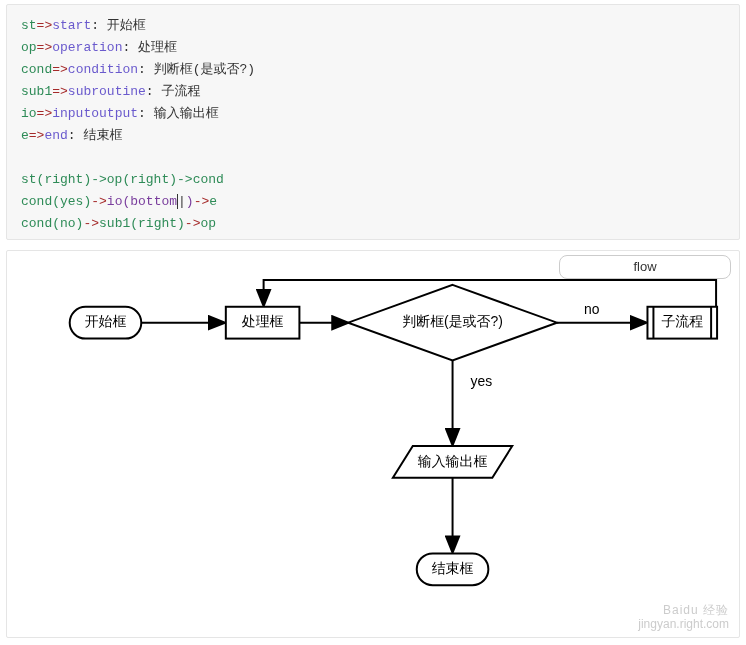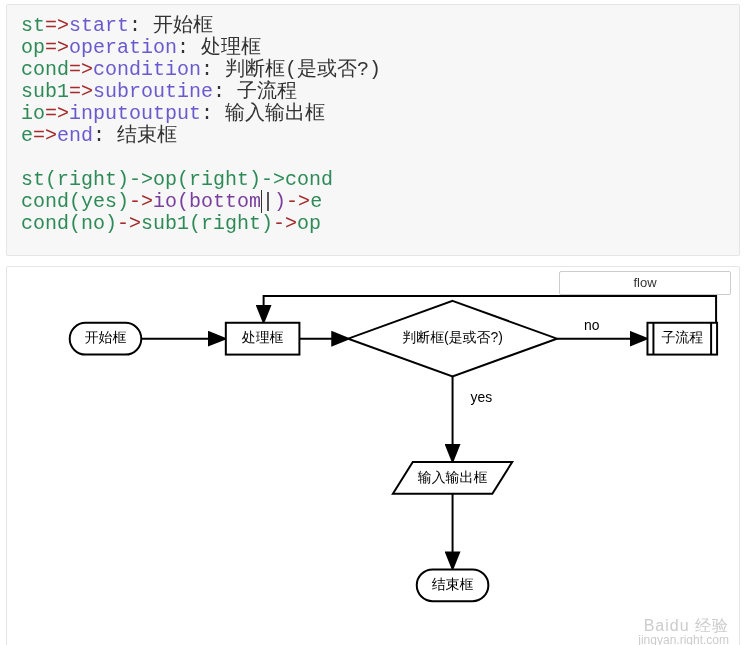--- a/index.html
+++ b/index.html
@@ -1,26 +1,26 @@
 <!DOCTYPE html>
 <html><head>
 <meta charset="utf-8">
 <style>
   html,body{margin:0;padding:0;background:#fff;font-family:'Segoe UI',Arial,sans-serif;font-size:14px;color:#333}
   .wrap{width:746px}
-  .codebox{background:#f7f7f7;border:1px solid #e5e5e5;border-radius:2px;margin:4px 6px 10px 6px;padding:10px 14px 20px 14px;font-family:Consolas,'Courier New',monospace;font-size:20px;line-height:22px;white-space:pre}
+  .codebox{background:#f7f7f7;border:1px solid #e5e5e5;border-radius:2px;margin:4px 6px 10px 6px;padding:10px 14px 4px 14px;font-family:Consolas,'Courier New',monospace;font-size:13px;line-height:22px;white-space:pre}
   .g{color:#2e8b57}.k{color:#a52a2a}.o{color:#6a5acd}.p{color:#333}.b{color:#7a3e9d}
   .flowbox{border:1px solid #e5e5e5;border-radius:2px;margin:6px;padding:8px;position:relative;height:370px;background:#fff}
-  .flow-btn{position:absolute;right:8px;top:4px;background:#fff;border:1px solid #ccc;border-radius:2px;width:170px;height:22px;font-size:13px;text-align:center;line-height:22px;color:#333}
+  .flow-btn{position:absolute;right:8px;top:4px;background:#fff;border:1px solid #ccc;border-radius:8px;width:170px;height:22px;font-size:13px;text-align:center;line-height:22px;color:#333}
   svg{width:100%;height:100%}
   .shape{fill:#fff;stroke:#000;stroke-width:2}
   .edge{fill:none;stroke:#000;stroke-width:2}
   text{font-family:'Segoe UI',Arial,sans-serif;font-size:14px;fill:#000;text-anchor:middle;dominant-baseline:middle}
   .wm{position:absolute;right:10px;bottom:6px;color:#ccc;font-size:12px;text-align:right;line-height:14px;pointer-events:none}
-  .wm .big{font-size:16px;letter-spacing:1px}
+  .wm .big{font-size:12px;letter-spacing:1px}
 </style>
 </head>
 <body>
 <div class="wrap">
 
 <div class="codebox"><span class="g">st</span><span class="k">=&gt;</span><span class="o">start</span><span class="p">:</span><span class="p"> 开始框</span>
 <span class="g">op</span><span class="k">=&gt;</span><span class="o">operation</span><span class="p">:</span><span class="p"> 处理框</span>
 <span class="g">cond</span><span class="k">=&gt;</span><span class="o">condition</span><span class="p">:</span><span class="p"> 判断框(是或否?)</span>
 <span class="g">sub1</span><span class="k">=&gt;</span><span class="o">subroutine</span><span class="p">:</span><span class="p"> 子流程</span>
 <span class="g">io</span><span class="k">=&gt;</span><span class="o">inputoutput</span><span class="p">:</span><span class="p"> 输入输出框</span>

